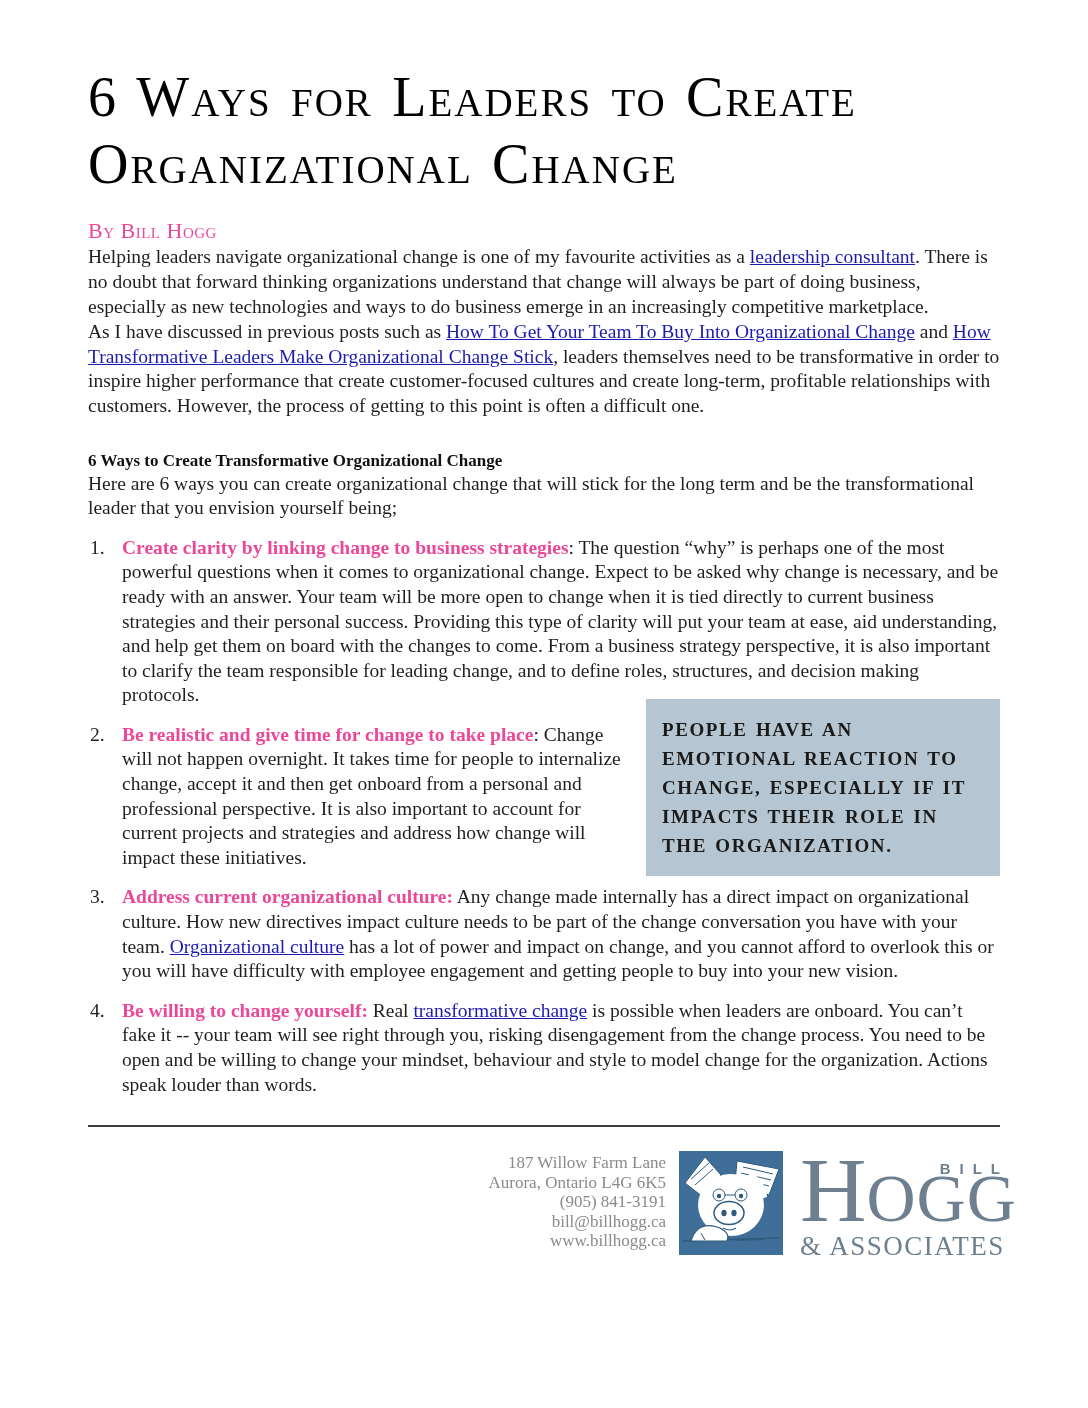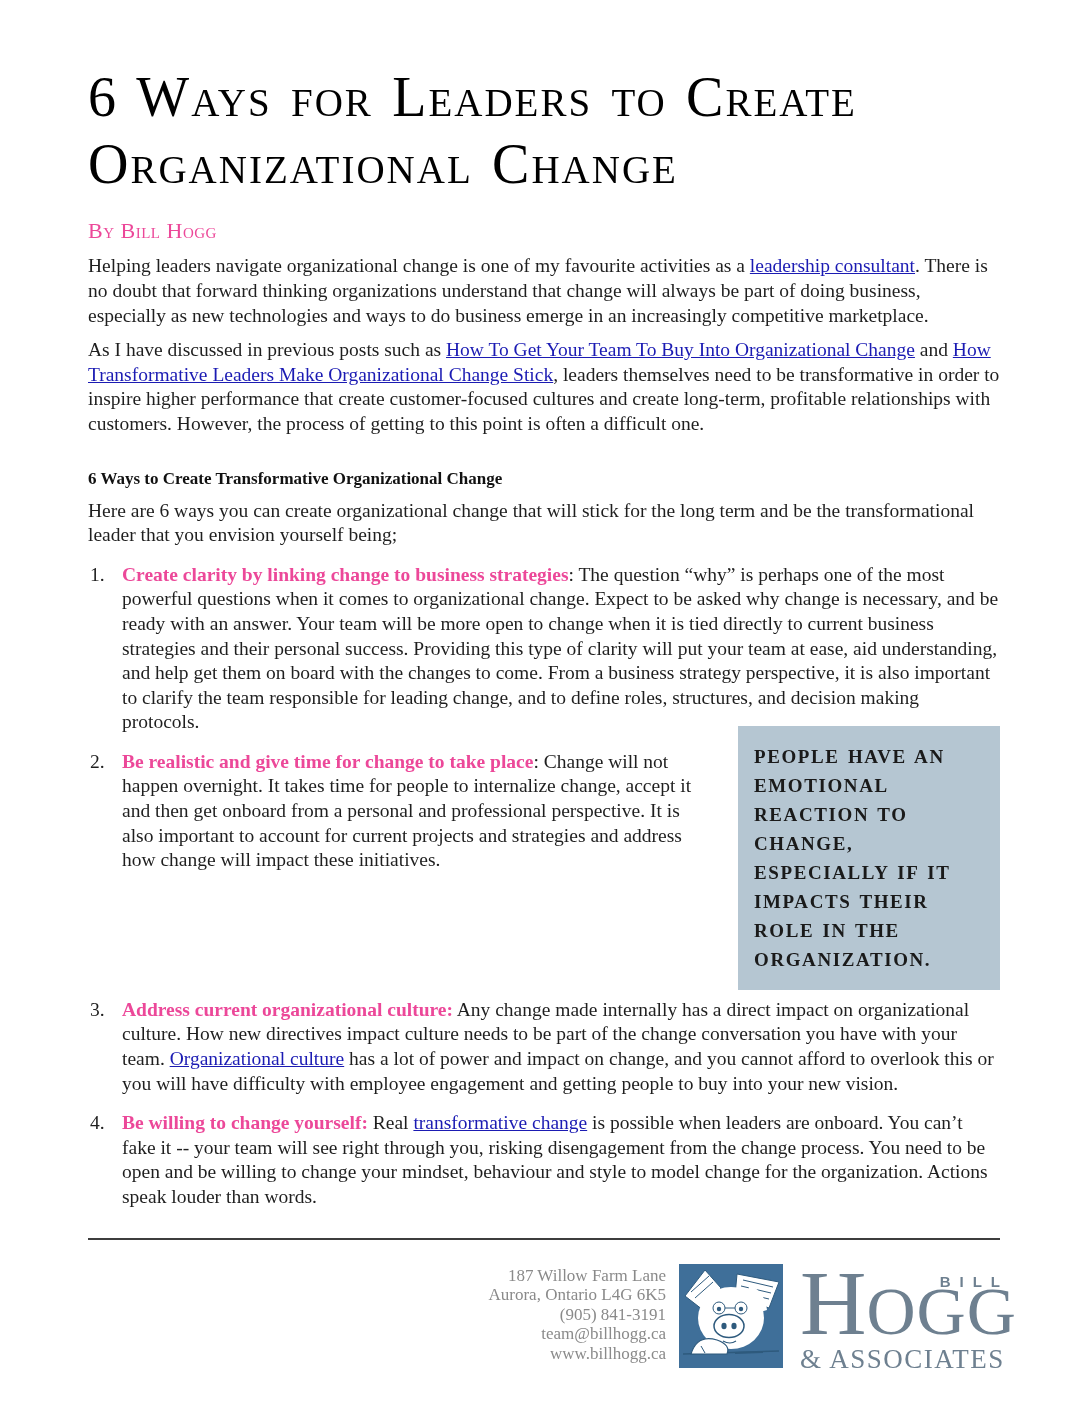--- a/index.html
+++ b/index.html
@@ -23,21 +23,21 @@
   }
   .byline {
     margin-top:20px;
     font-size:22px;
     font-variant:small-caps;
     letter-spacing:0.5px;
     color:#ec4899;
   }
 
   p.body-p {
-    margin-top:10px;
+    margin-top:1px;
     font-size:19.5px;
     line-height:24.6px;
     text-align:left;
   }
   a.doc-link {
     color:#1b1bb3;
     text-decoration:underline;
     cursor:pointer;
   }
   h2.subheading {
@@ -58,21 +58,21 @@
   }
   .list-item .num {
     position:absolute;
     left:2px;
     top:0;
   }
   .run-in { font-weight:700; color:#ec4899; }
 
   .callout {
     float:right;
-    width:262px;
+    width:354px;
     margin:-24px 0 8px 22px;
     padding:16px 14px 16px 16px;
     background:#b5c6d2;
     font-weight:700;
     font-size:19px;
     line-height:29px;
     letter-spacing:1.6px;
     word-spacing:2px;
     color:#1a1a1a;
   }
@@ -170,21 +170,21 @@
   </div>
 
   <hr class="footer-rule">
 
   <div class="footer">
 
     <div class="address">
       <div>187 Willow Farm Lane</div>
       <div>Aurora, Ontario L4G 6K5</div>
       <div>(905) 841-3191</div>
-      <div>team@billhogg.ca</div>
+      <div>bill@billhogg.ca</div>
       <div>www.billhogg.ca</div>
     </div>
 
     <svg class="logo-square" viewBox="0 0 104 104" xmlns="http://www.w3.org/2000/svg">
       <rect width="104" height="104" fill="#3f6f99"></rect>
 
       <polygon points="58,10 100,18 90,44 56,32" fill="#ffffff" stroke="#2e5a7d" stroke-width="1"></polygon>
       <line x1="64" y1="16" x2="94" y2="23" stroke="#2e5a7d" stroke-width="1"></line>
       <line x1="62" y1="22" x2="92" y2="29" stroke="#2e5a7d" stroke-width="1"></line>
       <line x1="60" y1="28" x2="90" y2="35" stroke="#2e5a7d" stroke-width="1"></line>

